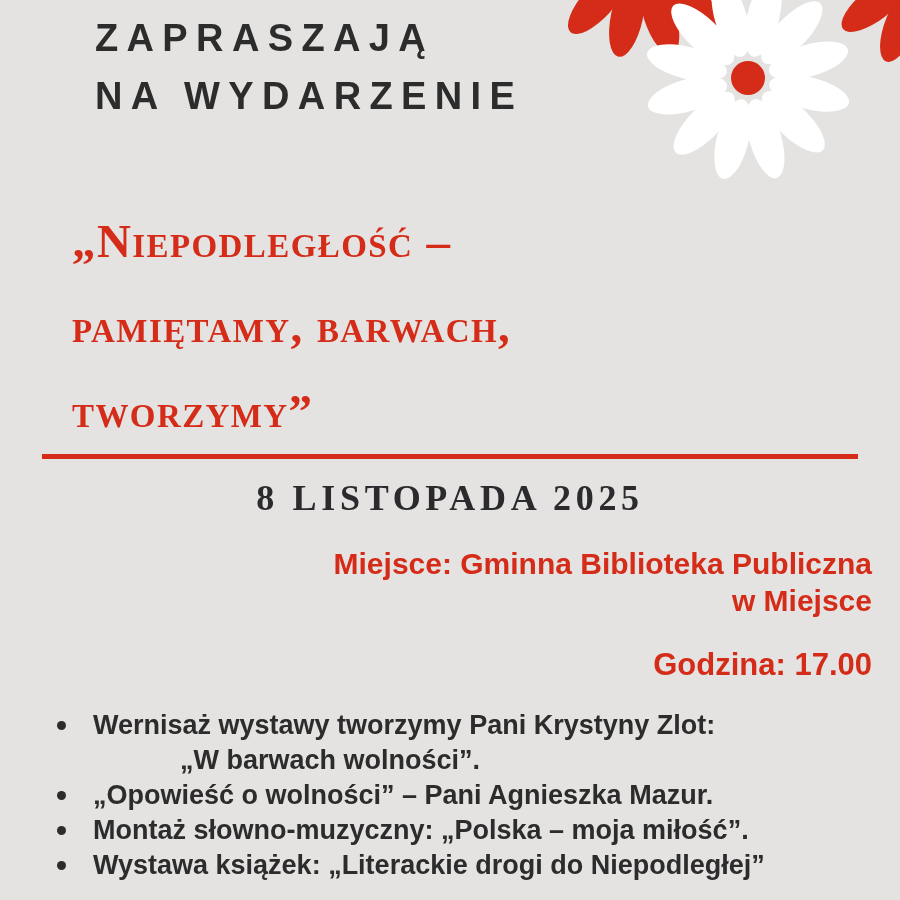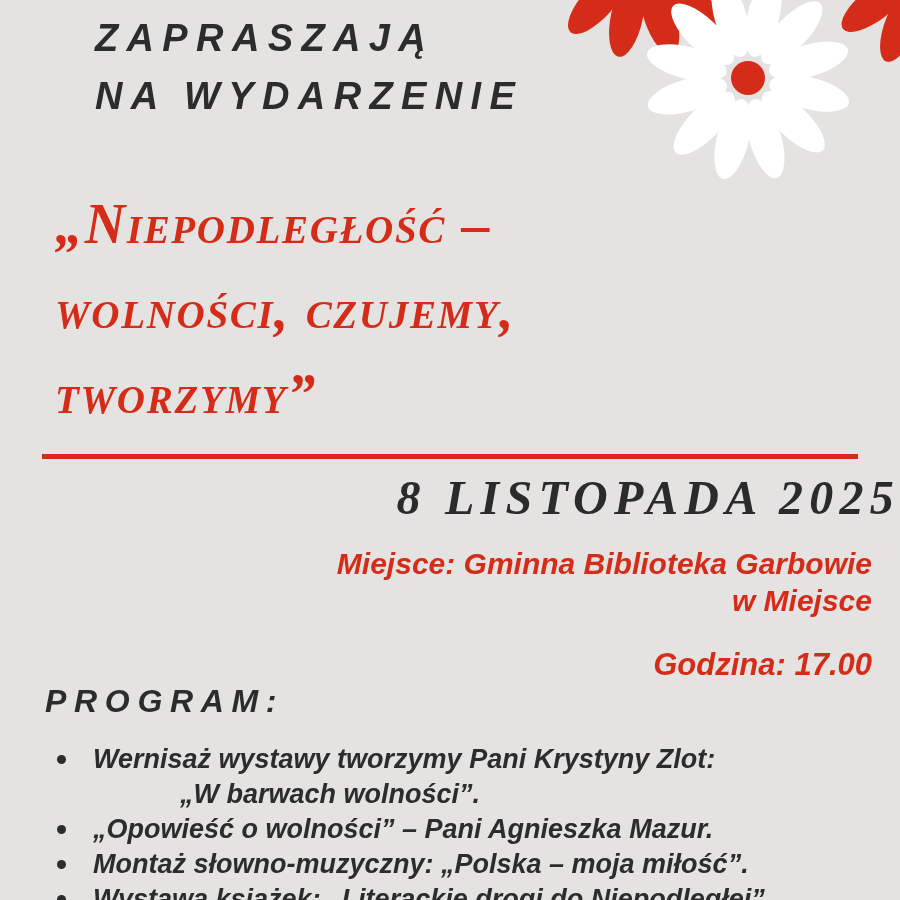--- a/index.html
+++ b/index.html
@@ -10,63 +10,63 @@
   *{box-sizing:border-box;}
   html,body{margin:0;padding:0;}
   body{
     width:900px;height:900px;
     background:var(--bg);
     font-family:"Liberation Sans",sans-serif;
     overflow:hidden;
   }
   #poster{
     position:relative;width:900px;height:900px;
-    background:var(--bg);overflow:hidden;font-style:italic;
+    background:var(--bg);overflow:hidden;
   }
 
   
   .intro{
     position:absolute;left:95px;top:9px;
     color:var(--dark);font-weight:700;
     font-size:38px;line-height:58px;letter-spacing:.22em;
     white-space:nowrap;
   }
 
   
   .flowers{position:absolute;left:480px;top:0;width:420px;height:290px;}
   .flowers svg{display:block;width:420px;height:290px;}
   .petals-red{fill:var(--red);}
   .petals-white{fill:#ffffff;}
   .dot-red{fill:var(--red);}
 
   
   .title{
-    position:absolute;left:55px;top:182px;margin:0;right:20px;
+    position:absolute;left:55px;top:182px;margin:17px;right:20px;
     color:var(--red);
     font-family:"Liberation Serif",serif;
     font-weight:700;
     font-variant:small-caps;
-    font-size:56px;line-height:85px;letter-spacing:.03em;
+    font-size:47px;line-height:85px;letter-spacing:.03em;
     white-space:nowrap;
   }
   .title-line{display:block;}
 
   
   .rule{
     position:absolute;left:42px;top:454px;width:816px;height:5px;
     margin:0;border:none;background:var(--red);
   }
 
   
   .date{
     position:absolute;left:0;right:0;top:474px;
-    text-align:right;
+    text-align:center;
     color:#2b2b2e;
     font-family:"Liberation Serif",serif;
-    font-weight:700;font-size:48px;line-height:48px;letter-spacing:.13em;
+    font-weight:700;font-size:36px;line-height:48px;letter-spacing:.13em;
     white-space:nowrap;
   }
 
   
   .venue{
     position:absolute;right:28px;top:545px;
     text-align:right;color:var(--red);
     font-weight:700;font-size:30px;line-height:37px;
     white-space:nowrap;
   }
@@ -132,37 +132,36 @@
         <circle class="dot-red" r="17"></circle>
       </g>
       <g class="petals-red" transform="translate(445,-35) rotate(22)">
         <use href="#petals12"></use>
       </g>
     </svg>
   </div>
 
   <h1 class="title">
     <span class="title-line">„Niepodległość –</span>
-    <span class="title-line">wolności, czujemy,</span>
+    <span class="title-line">pamiętamy, barwach,</span>
     <span class="title-line">tworzymy”</span>
   </h1>
 
   <hr class="rule">
 
   <div class="date">8 LISTOPADA 2025</div>
 
   <div class="venue">
-    <div>Miejsce: Gminna Biblioteka Garbowie</div>
+    <div>Miejsce: Gminna Biblioteka Publiczna</div>
     <div>w Miejsce</div>
   </div>
 
   <div class="time">Godzina: 17.00</div>
 
   <section class="program">
-    <h2 class="program-heading">PROGRAM:</h2>
     <ul class="program-list">
       <li>
         <span>Wernisaż wystawy tworzymy Pani Krystyny Zlot:</span>
         <span class="li-indent">„W barwach wolności”.</span>
       </li>
       <li>
         <span>„Opowieść o wolności” – Pani Agnieszka Mazur.</span>
       </li>
       <li>
         <span>Montaż słowno-muzyczny: „Polska – moja miłość”.</span>

